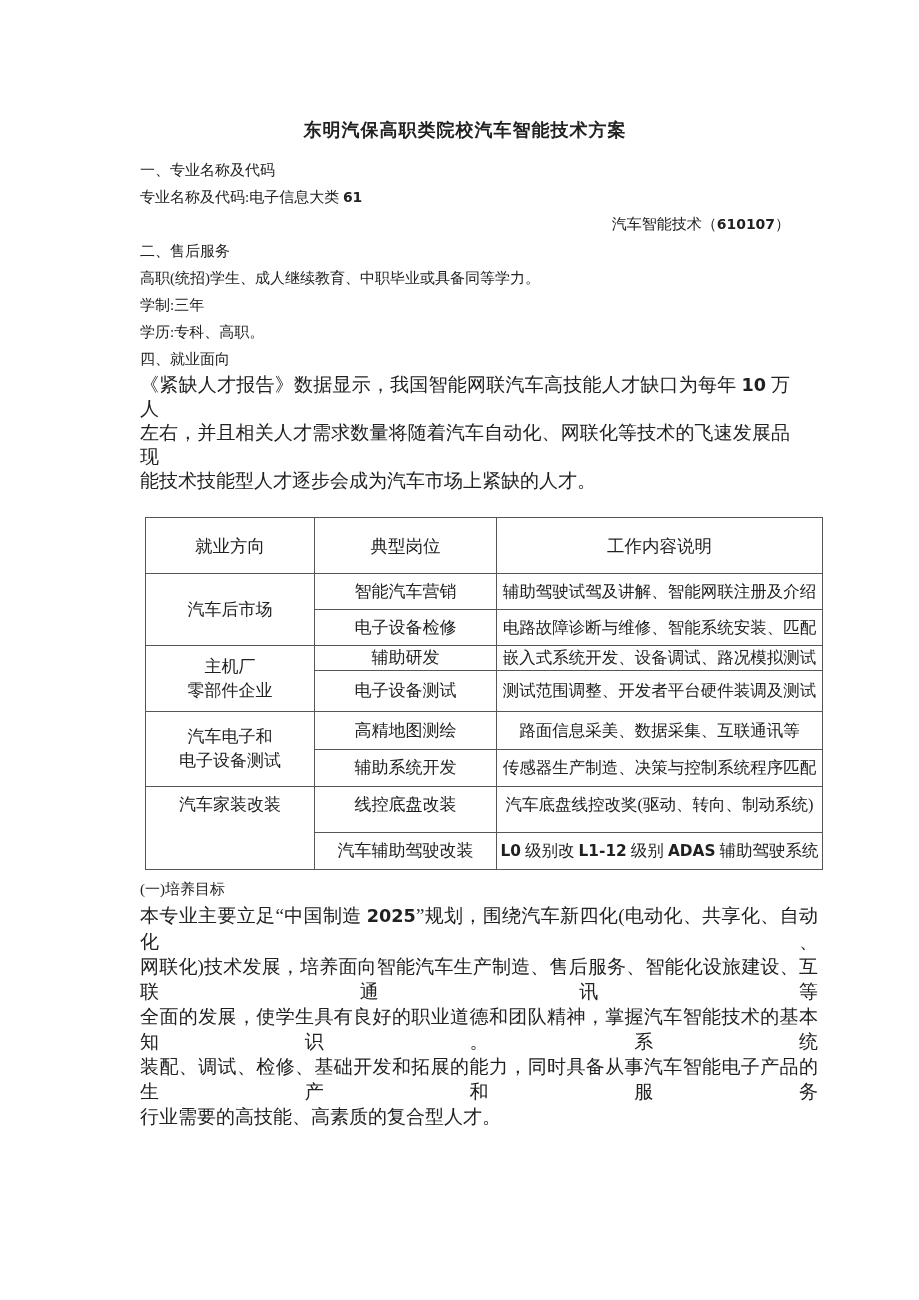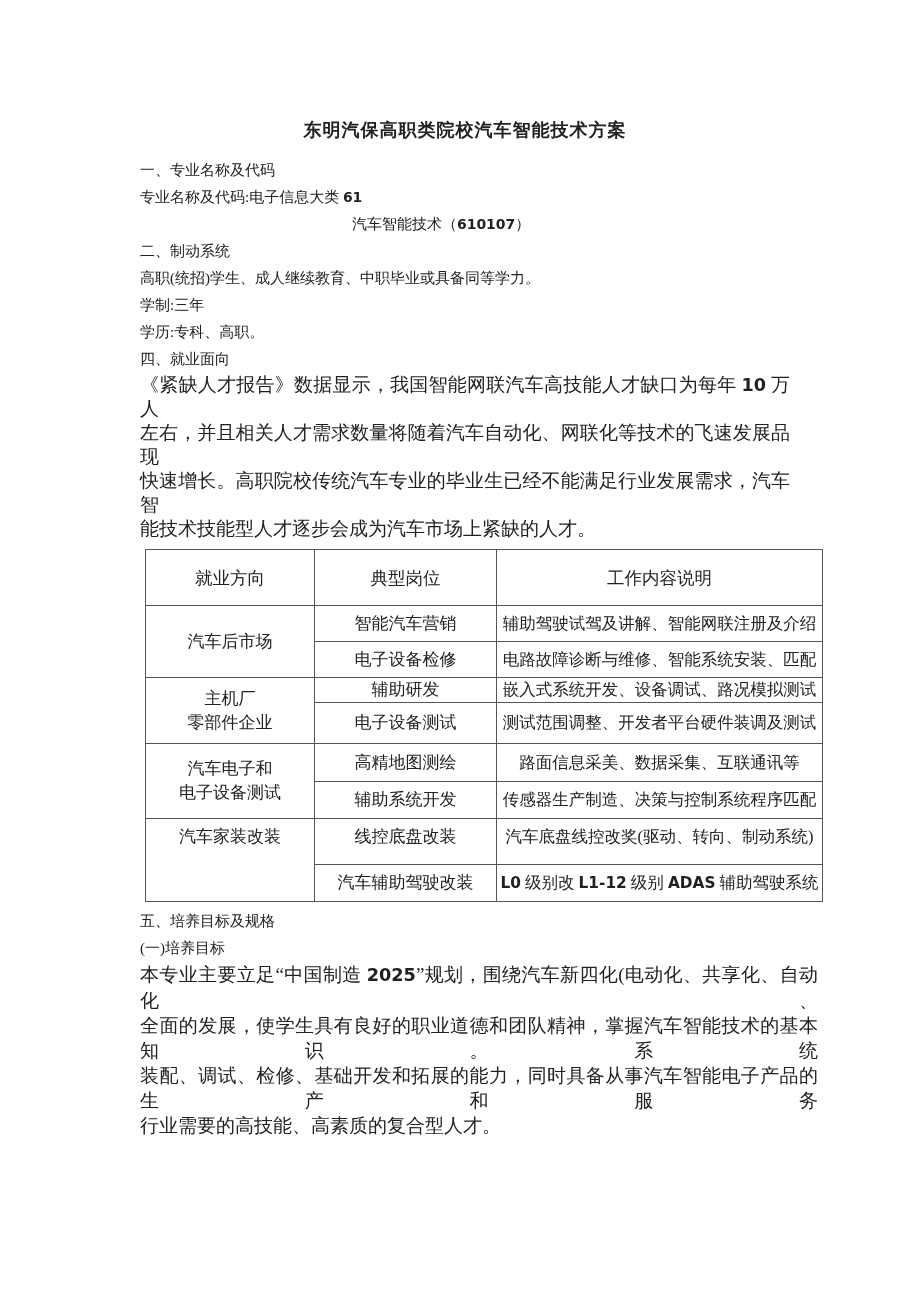--- a/index.html
+++ b/index.html
@@ -8,32 +8,32 @@
     font-family:"Liberation Serif","DejaVu Serif",serif;
     color:#212121;
     -webkit-font-smoothing:antialiased;
   }
   .page{position:relative;padding:118px 0 0 140px;width:700px;}
   .title{
     width:650px;margin:0 0 15px 0;
     font-size:18px;font-weight:700;text-align:center;letter-spacing:1px;
   }
   .line{width:650px;font-size:15px;line-height:27px;}
-  .indent-code{padding-left:212px;box-sizing:border-box;}
+  .indent-code{padding-left:212px;box-sizing:border-box;text-align:right;}
   .para{width:650px;}
   .para.wide{width:678px;}
   .jline{
     font-size:19px;line-height:24px;
     text-align:justify;text-align-last:justify;
   }
   .para.wide .jline{line-height:25px;}
   .jline.jlast{text-align-last:left;}
   table.jobs{
     border-collapse:collapse;table-layout:fixed;
-    width:677px;margin:8px 0 6px 5px;
+    width:677px;margin:24px 0 6px 5px;
   }
   table.jobs td{
     border:1px solid #565656;
     text-align:center;vertical-align:middle;
     font-size:17px;line-height:24px;padding:0 2px;
     overflow:hidden;
   }
   table.jobs td.desc{font-size:16.5px;white-space:nowrap;text-align:center;}
   col.c1{width:169px;} col.c2{width:182px;} col.c3{width:326px;}
   tr.thead{height:56px;}
@@ -52,31 +52,30 @@
 <body>
 
 <div class="page">
 
   <h1 class="title">东明汽保高职类院校汽车智能技术方案</h1>
 
   <div class="line">一、专业名称及代码</div>
   <div class="line">专业名称及代码:电子信息大类 <span class="num">61</span></div>
   <div class="line indent-code">汽车智能技术（<span class="num">610107</span>）</div>
 
-  <div class="line">二、制动系统</div>
+  <div class="line">二、售后服务</div>
   <div class="line">高职(统招)学生、成人继续教育、中职毕业或具备同等学力。</div>
 
   <div class="line">学制:三年</div>
   <div class="line">学历:专科、高职。</div>
 
   <div class="line">四、就业面向</div>
   <div class="para">
     <div class="jline">《紧缺人才报告》数据显示，我国智能网联汽车高技能人才缺口为每年 <span class="num">10</span> 万人</div>
     <div class="jline">左右，并且相关人才需求数量将随着汽车自动化、网联化等技术的飞速发展品现</div>
-    <div class="jline">快速增长。高职院校传统汽车专业的毕业生已经不能满足行业发展需求，汽车智</div>
     <div class="jline jlast">能技术技能型人才逐步会成为汽车市场上紧缺的人才。</div>
   </div>
 
   <table class="jobs">
     <colgroup>
         <col class="c1">
         <col class="c2">
         <col class="c3">
       </colgroup>
     <tbody>
@@ -127,22 +126,22 @@
       <td class="post">线控底盘改装</td>
       <td class="desc">汽车底盘线控改奖(驱动、转向、制动系统)</td>
     </tr>
     <tr class="r8">
       <td class="post">汽车辅助驾驶改装</td>
       <td class="desc"><span class="num">L0</span> 级别改 <span class="num">L1-12</span> 级别 <span class="num">ADAS</span> 辅助驾驶系统</td>
     </tr>
   </tbody>
     </table>
 
-  <div class="line">五、培养目标及规格</div>
   <div class="line">(一)培养目标</div>
   <div class="para wide">
     <div class="jline">本专业主要立足“中国制造 <span class="num">2025</span>”规划，围绕汽车新四化(电动化、共享化、自动化、</div>
+    <div class="jline">网联化)技术发展，培养面向智能汽车生产制造、售后服务、智能化设旅建设、互联通讯等</div>
     <div class="jline">全面的发展，使学生具有良好的职业道德和团队精神，掌握汽车智能技术的基本知识。系统</div>
     <div class="jline">装配、调试、检修、基础开发和拓展的能力，同时具备从事汽车智能电子产品的生产和服务</div>
     <div class="jline jlast">行业需要的高技能、高素质的复合型人才。</div>
   </div>
 
 </div>
 
 </body></html>

